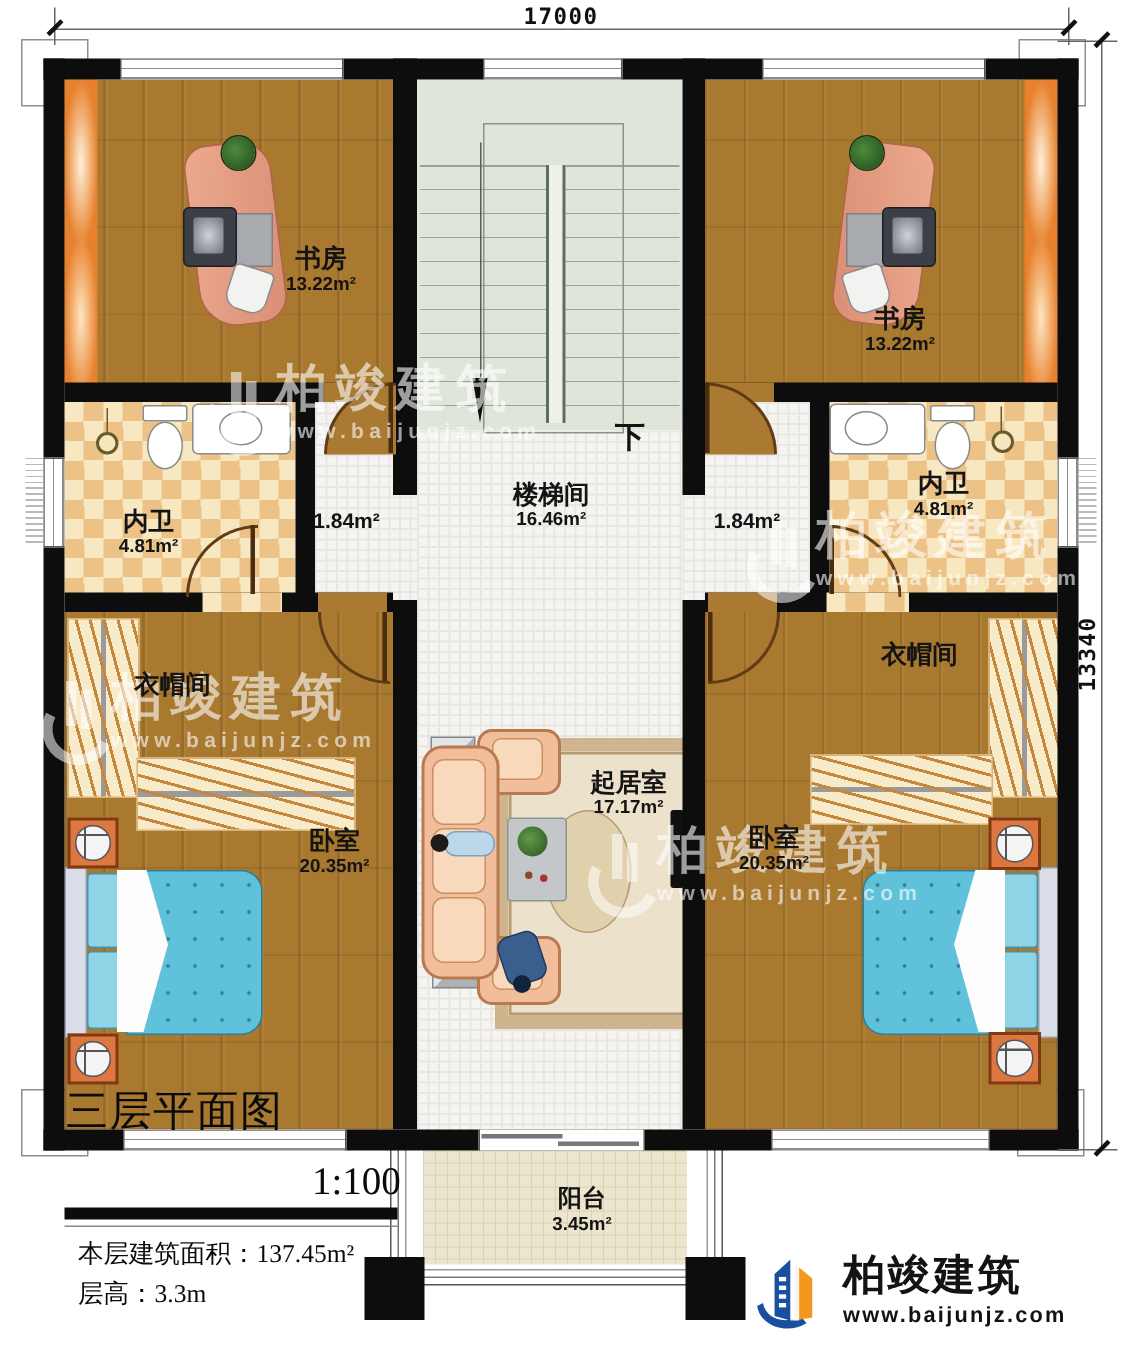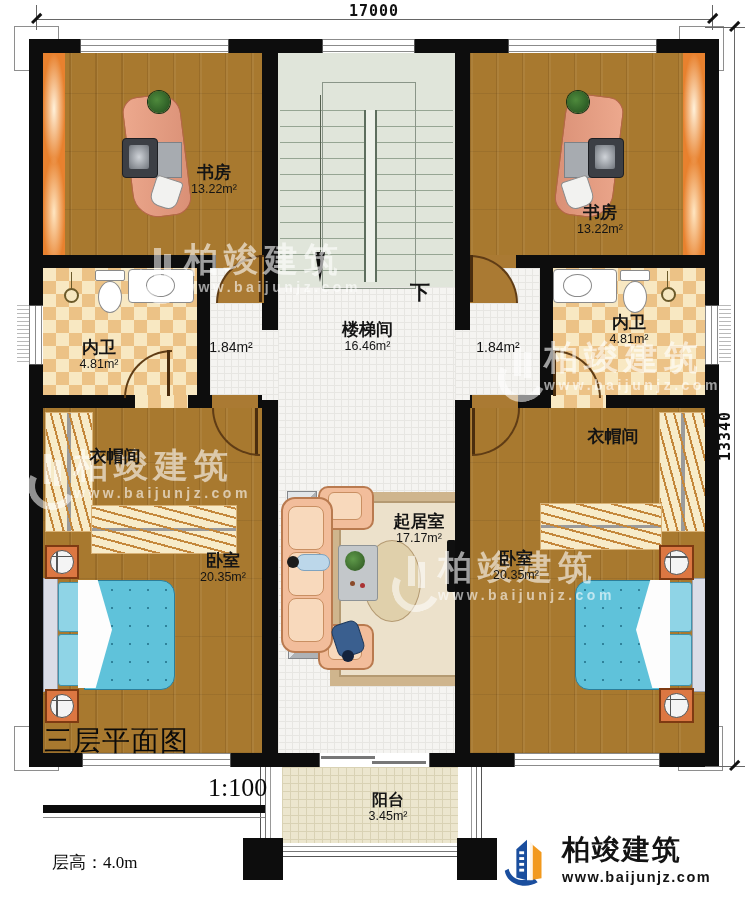--- a/index.html
+++ b/index.html
@@ -67,21 +67,21 @@
   .wm-icon{position:relative;width:46px;height:56px;flex:0 0 46px;}
   .wm-arc{position:absolute;left:0;top:14px;width:34px;height:34px;border:7px solid rgba(255,255,255,.55);
           border-radius:50%;border-top-color:transparent;border-right-color:transparent;transform:rotate(-18deg);}
   .wm-bar{position:absolute;background:rgba(255,255,255,.55);}
   .wm-text{display:flex;flex-direction:column;line-height:1;}
   .wm-name{font-size:34px;font-weight:bold;letter-spacing:6px;white-space:nowrap;}
   .wm-url{font-size:14px;font-weight:bold;letter-spacing:3.5px;margin-top:4px;white-space:nowrap;}
   
   .rlabel{position:absolute;z-index:9;text-align:center;color:#141414;line-height:1.12;}
   .rname{font-size:17px;font-weight:bold;}
-  .rarea{font-size:12.5px;font-weight:normal;}
+  .rarea{font-size:12.5px;font-weight:bold;}
   .dimtext{position:absolute;z-index:10;font-size:15px;font-weight:bold;color:#111;
            font-family:"DejaVu Sans Mono","Liberation Mono",monospace;letter-spacing:1px;}
   .dimline{position:absolute;z-index:10;background:#666;}
   .tick{position:absolute;z-index:10;width:13px;height:2.5px;background:#111;transform:rotate(-45deg);}
   
   .tserif{font-family:"Liberation Serif","DejaVu Serif",serif;color:#0a0a0a;}
   .logo-name{font-size:28px;font-weight:bold;color:#131313;letter-spacing:2px;line-height:1;}
   .logo-url{font-size:14.5px;font-weight:bold;color:#131313;letter-spacing:1.5px;line-height:1;margin-top:6px;}
 </style>
 </head>
@@ -368,21 +368,22 @@
   <div class="dimline" style="left:705px;top:27px;width:40px;height:1px"></div>
   <div class="dimline" style="left:705px;top:766px;width:40px;height:1px"></div>
   <div class="tick" style="left:728px;top:25px"></div>
   <div class="tick" style="left:728px;top:764px"></div>
   <div class="dimtext" style="left:690px;top:427px;width:70px;text-align:center;transform:rotate(-90deg);transform-origin:center">13340</div>
 
   <div class="abs tserif" style="left:44px;top:722px;font-size:28px;letter-spacing:1px;z-index:10">三层平面图</div>
   <div class="abs tserif" style="left:208px;top:773px;font-size:26px;z-index:10">1:100</div>
   <div class="abs" style="left:43px;top:805px;width:222px;height:8px;background:#0c0c0c;z-index:10"></div>
   <div class="abs" style="left:43px;top:817px;width:222px;height:1px;background:#888;z-index:10"></div>
-  <div class="abs tserif" style="left:52px;top:851px;font-size:17px;z-index:10">层高：4.0m</div>
+  <div class="abs tserif" style="left:52px;top:824px;font-size:17px;z-index:10">本层建筑面积：137.45m²</div>
+  <div class="abs tserif" style="left:52px;top:851px;font-size:17px;z-index:10">层高：3.3m</div>
 
   <div class="abs" style="left:498px;top:828px;width:248px;height:64px;display:flex;align-items:center;z-index:10">
     <span style="width:58px;height:60px;flex:0 0 58px">
       <svg width="58" height="60" viewBox="0 0 60 62">
         <path d="M7 42 C9 56 28 62 41 54 L37 49 C26 55 13 51 11 40 Z" fill="#1a4e9e"></path>
         <polygon points="19,20 30,10 30,52 19,49" fill="#1a4e9e"></polygon>
         <rect x="22" y="22" width="5" height="3" fill="#fff"></rect>
           <rect x="22" y="28" width="5" height="3" fill="#fff"></rect>
         <rect x="22" y="34" width="5" height="3" fill="#fff"></rect>
           <rect x="22" y="40" width="5" height="3" fill="#fff"></rect>

